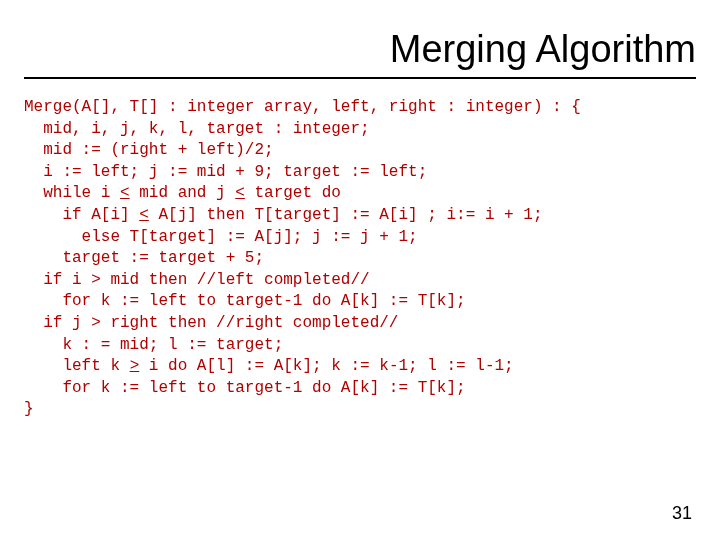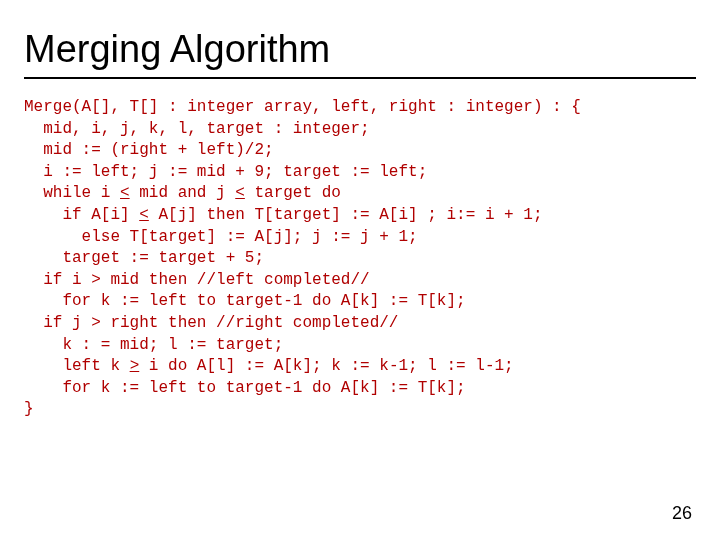--- a/index.html
+++ b/index.html
@@ -15,21 +15,21 @@
   .slide {
     width: 720px;
     height: 540px;
     box-sizing: border-box;
     padding: 28px 24px 16px 24px;
     position: relative;
   }
   .title {
     font-size: 38px;
     font-weight: 400;
-    text-align: left;
+    text-align: right;
     color: #000;
     margin: 0 0 6px 0;
     font-family: Arial, Helvetica, sans-serif;
   }
   .rule {
     border: none;
     border-top: 2px solid #000;
     margin: 0 0 18px 0;
   }
   .code {
@@ -64,14 +64,14 @@
 <span>    if A[i] </span><span class="u">&lt;</span><span> A[j] then T[target] := A[i] ; i:= i + 1;</span>
 <span>      else T[target] := A[j]; j := j + 1;</span>
 <span>    target := target + 5;</span>
 <span>  if i &gt; mid then //left completed//</span>
 <span>    for k := left to target-1 do A[k] := T[k];</span>
 <span>  if j &gt; right then //right completed//</span>
 <span>    k : = mid; l := target;</span>
 <span>    left k </span><span class="u">&gt;</span><span> i do A[l] := A[k]; k := k-1; l := l-1;</span>
 <span>    for k := left to target-1 do A[k] := T[k];</span>
 <span>}</span></pre>
-  <div class="pagenum">26</div>
+  <div class="pagenum">31</div>
 </div>
 
 </body></html>

